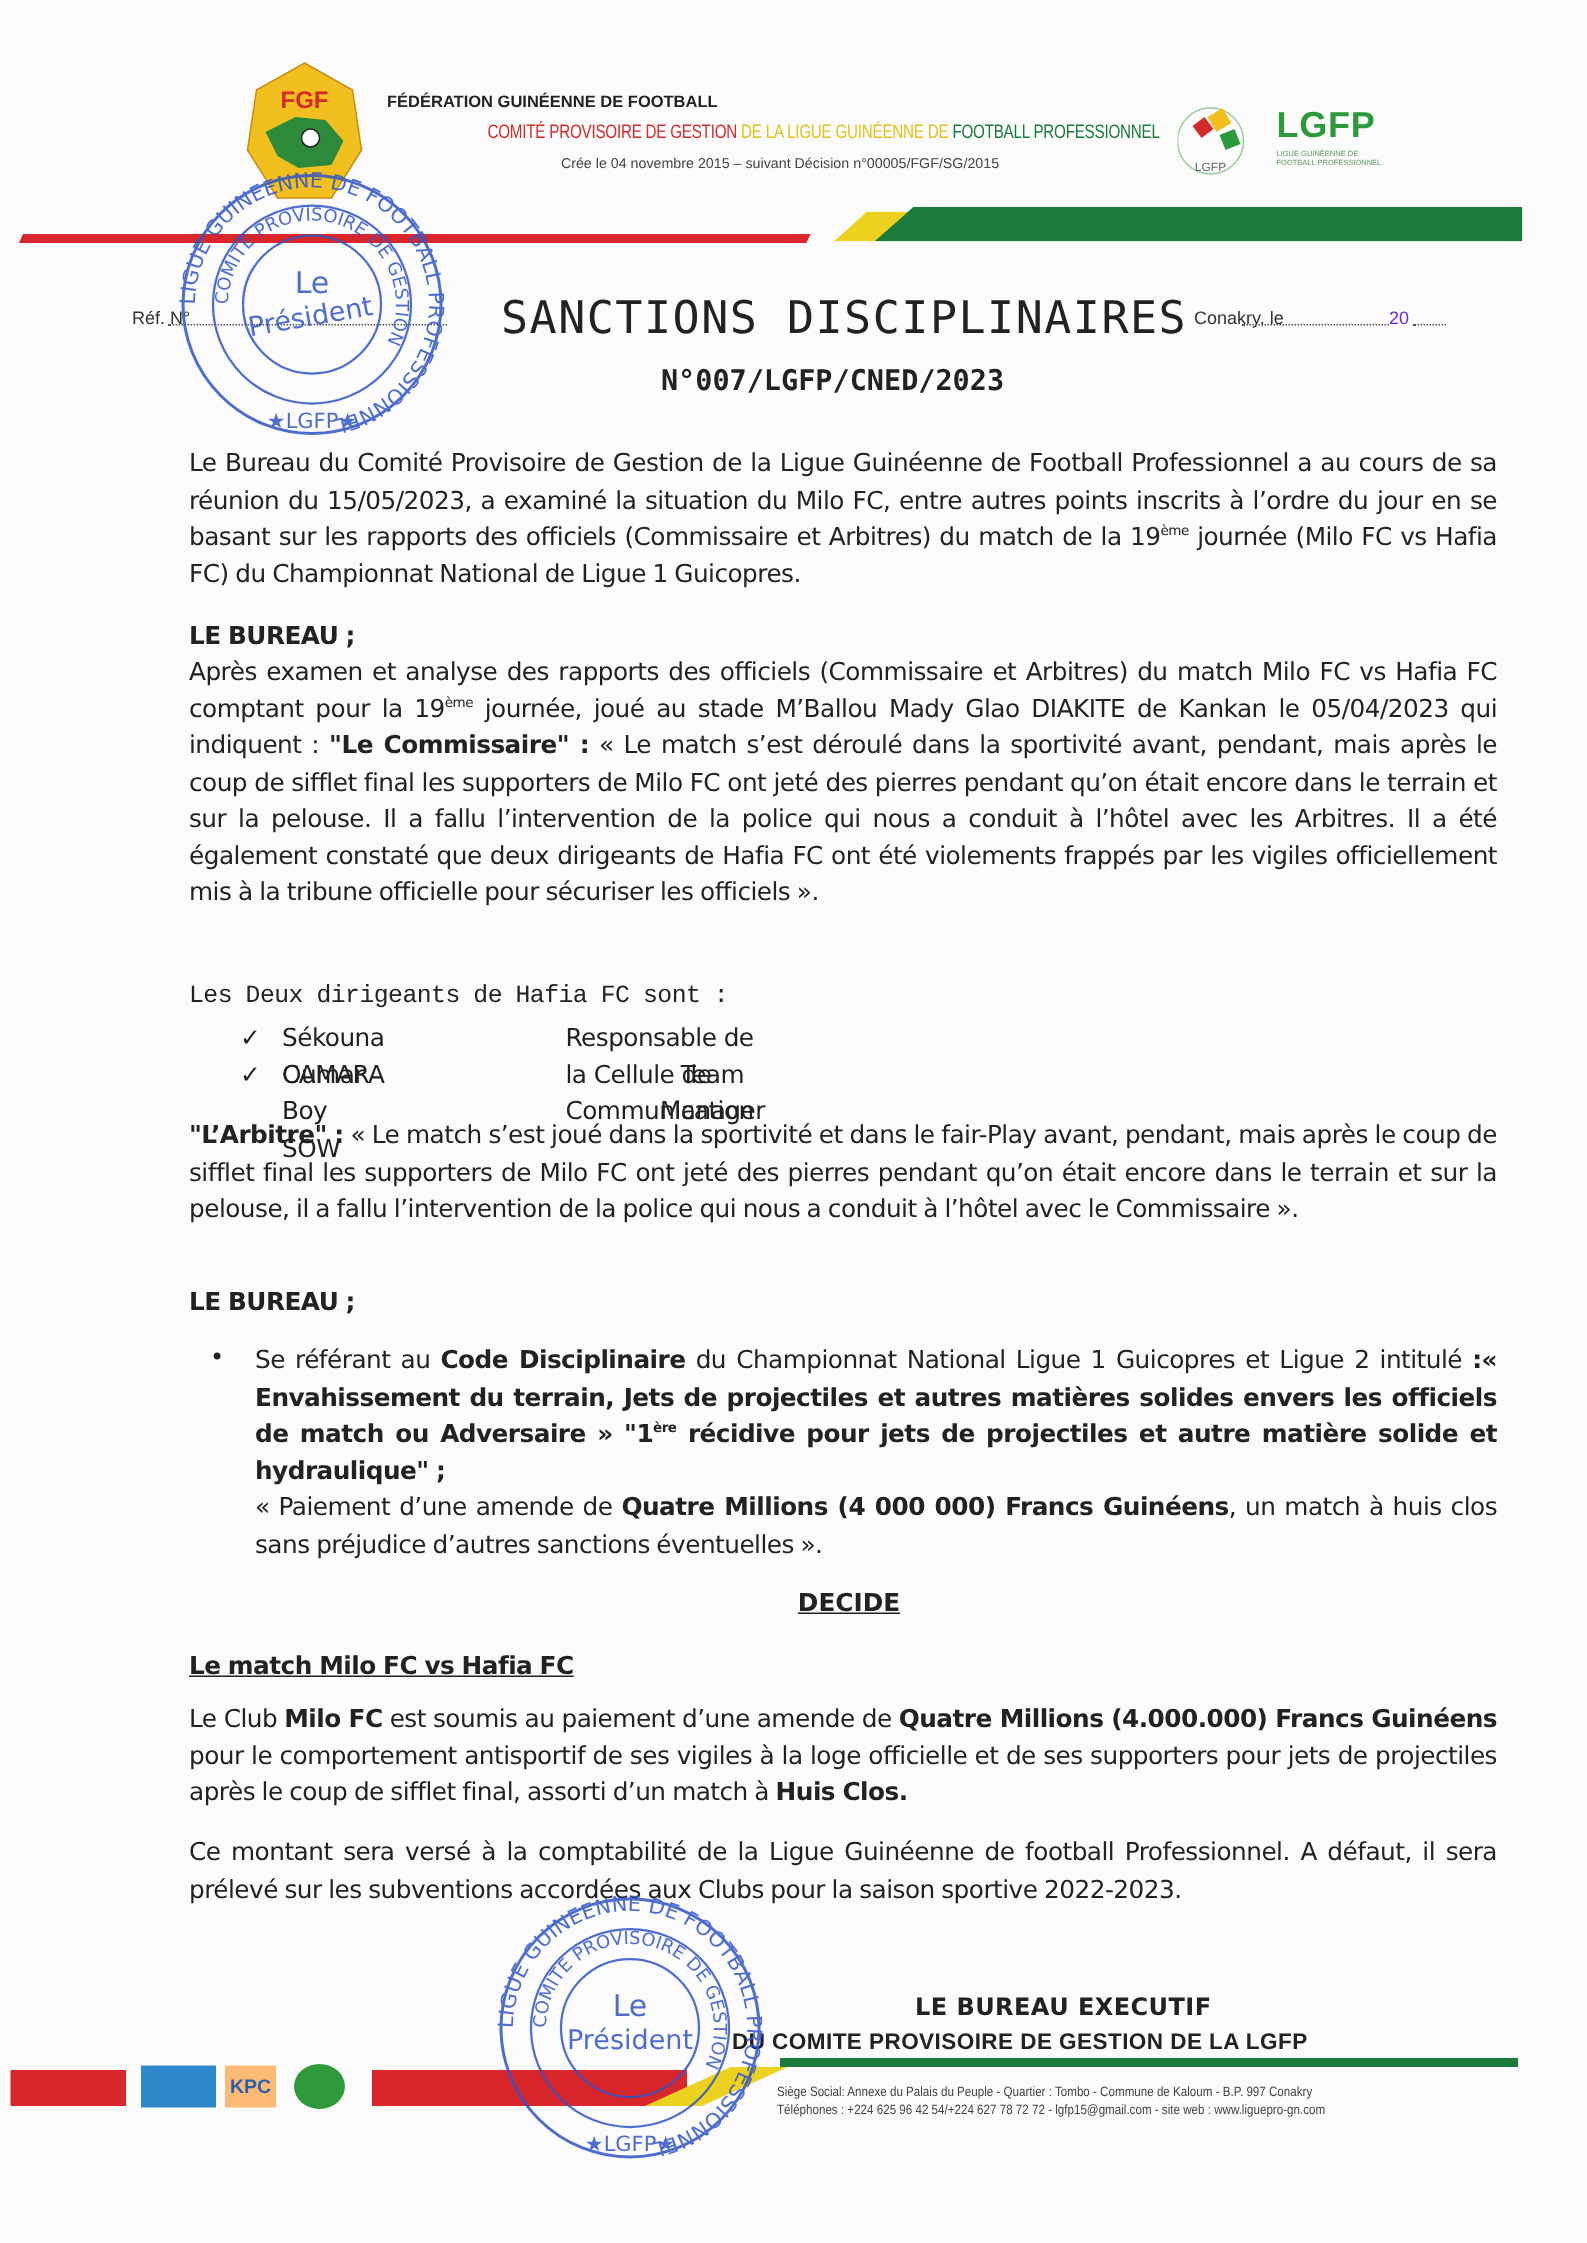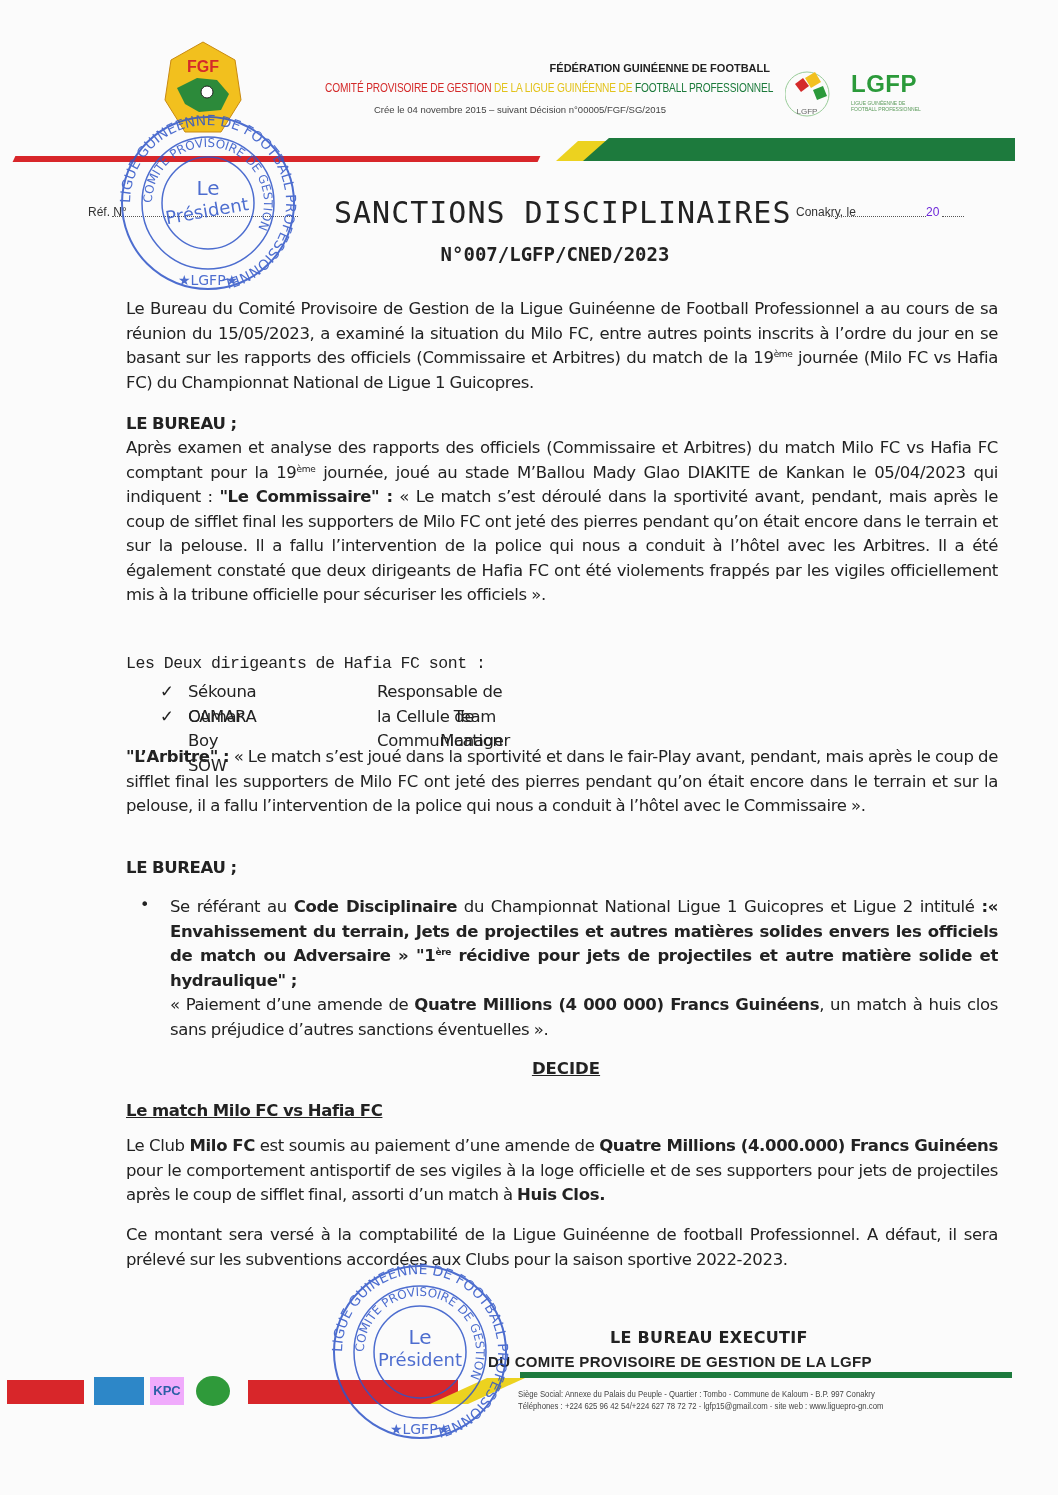--- a/index.html
+++ b/index.html
@@ -1,21 +1,21 @@
 <!DOCTYPE html>
 <html><head>
 <meta charset="utf-8">
 <style>
   html, body { margin:0; padding:0; }
   body { width:1058px; height:1495px; background:#fbfbfb; position:relative; overflow:hidden;
          font-family:"DejaVu Sans", sans-serif; color:#222; }
   .abs { position:absolute; }
   
   .fgf-logo { left:163px; top:40px; width:80px; height:96px; }
-  .hdr-line1 { left:270px; top:62px; width:500px; text-align:right; font-weight:bold; font-size:11px; color:#222; font-family:"Liberation Sans", sans-serif; }
+  .hdr-line1 { left:258px; top:62px; width:500px; text-align:left; font-weight:bold; font-size:11px; color:#222; font-family:"Liberation Sans", sans-serif; }
   .hdr-line2 { left:270px; top:80px; width:500px; text-align:center; font-size:13px; font-family:"Liberation Sans", sans-serif; transform:scaleX(0.78); transform-origin:center; white-space:nowrap; letter-spacing:-0.2px;}
   .hdr-line2 .red { color:#d42a2a; } .hdr-line2 .yel { color:#e2c21a; } .hdr-line2 .grn { color:#1b7a3a; }
   .hdr-line3 { left:270px; top:104px; width:500px; text-align:center; font-size:9.5px; color:#444; font-family:"Liberation Sans", sans-serif;}
   .lgfp-logo { left:785px; top:64px; width:150px; height:60px; }
   .lgfp-text { left:851px; top:70px; font-size:24px; font-weight:bold; color:#2b9a3a; font-family:"Liberation Sans", sans-serif; letter-spacing:0.5px; }
   .lgfp-sub { left:851px; top:100px; font-size:5px; color:#5a9a5a; width:80px; line-height:6px; font-family:"Liberation Sans", sans-serif;}
   .band-red { left:14px; top:156px; width:525px; height:6px; background:#d8262a; transform:skewX(-25deg); transform-origin:left; }
   .band-yel { left:556px; top:141px; width:55px; height:20px; background:#ecd21f; clip-path:polygon(40% 0,100% 0,60% 100%,0 100%); }
   .band-grn { left:583px; top:138px; width:432px; height:23px; background:#1d7a3d; clip-path:polygon(6% 0,100% 0,100% 100%,0 100%); }
   
@@ -51,21 +51,21 @@
   .bullet-dot { left:140px; top:895px; font-size:16px; }
   .decide { left:0; width:1058px; top:1059px; text-align:center; font-weight:bold; text-decoration:underline; font-size:16.5px; padding-left:74px; box-sizing:border-box;}
   .match-head { top:1099px; font-weight:bold; text-decoration:underline; }
   .para5 { top:1134px; }
   .para6 { top:1223px; }
   .sign1 { left:610px; top:1328px; font-weight:bold; font-size:16px; font-family:"DejaVu Sans", sans-serif; letter-spacing:0.3px;text-align:center;}
   .sign2 { left:488px; top:1353px; font-weight:bold; font-size:15px; font-family:Liberation Sans, sans-serif; letter-spacing:0.3px;}
   
   .f-red1 { left:7px; top:1380px; width:77px; height:24px; background:#d8262a; }
   .f-logo1 { left:94px; top:1377px; width:50px; height:28px; background:#2d87c8; }
-  .f-logo2 { left:150px; top:1377px; width:34px; height:28px; background:#f0abfc; color:#2d5fa6; font-size:13px; font-weight:bold; text-align:center; line-height:28px; font-family:"Liberation Sans", sans-serif;}
+  .f-logo2 { left:150px; top:1377px; width:34px; height:28px; background:#fdba74; color:#2d5fa6; font-size:13px; font-weight:bold; text-align:center; line-height:28px; font-family:"Liberation Sans", sans-serif;}
   .f-logo3 { left:196px; top:1376px; width:34px; height:30px; border-radius:50%; background:#2f9a3a; }
   .f-red2 { left:248px; top:1380px; width:210px; height:24px; background:#d8262a; }
   .f-yel { left:430px; top:1378px; width:95px; height:26px; background:#ecd21f; clip-path:polygon(60% 0,100% 0,40% 100%,0 100%); }
   .f-grn { left:520px; top:1372px; width:492px; height:6px; background:#1d7a3d; }
   .f-addr1 { left:518px; top:1389px; font-size:9px; color:#444; font-family:"Liberation Sans", sans-serif; white-space:nowrap; transform:scaleX(0.86); transform-origin:left; }
   .f-addr2 { left:518px; top:1401px; font-size:9px; color:#444; font-family:"Liberation Sans", sans-serif; white-space:nowrap; transform:scaleX(0.86); transform-origin:left; }
 </style>
 </head>
 <body>
 

